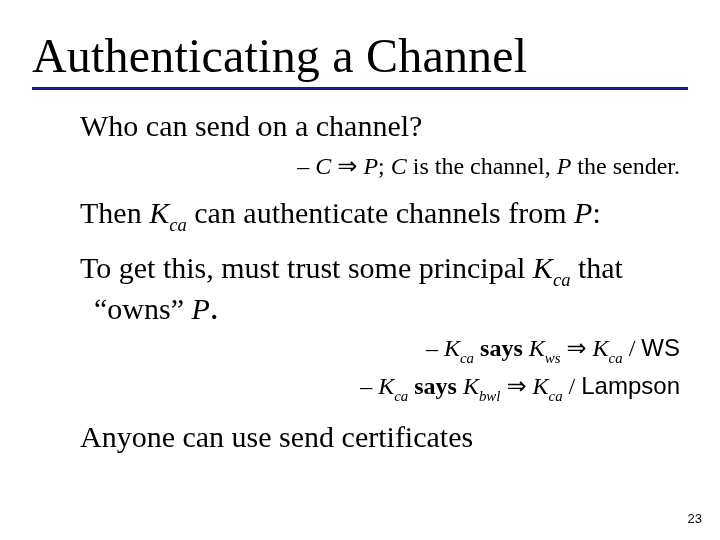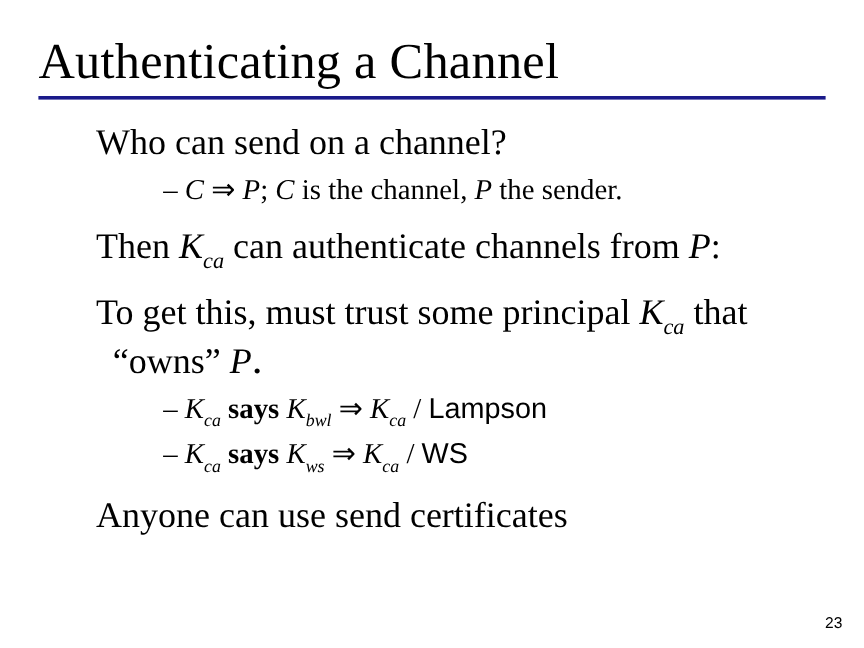--- a/index.html
+++ b/index.html
@@ -13,21 +13,21 @@
     overflow: hidden;
   }
   .slide {
     position: relative;
     width: 720px;
     height: 540px;
     box-sizing: border-box;
     padding: 24px 32px 20px 32px;
   }
   .title {
-    font-size: 42px;
+    font-size: 48px;
     font-weight: 400;
     margin: 4px 0 2px 0;
     letter-spacing: 0.2px;
   }
   .rule {
     border: none;
     border-top: 3px solid #1a1a8a;
     margin: 4px 0 18px 0;
   }
   .body {
@@ -40,20 +40,21 @@
     margin: 14px 0 6px 0;
     text-indent: -14px;
     padding-left: 14px;
     font-family: Liberation Serif, serif;
   }
   .sub {
     font-size: 24px;
     line-height: 1.28;
     margin: 4px 0 12px 0;
     padding-left: 56px;
+    text-align: right;
   }
   .sub-group .sub { margin-bottom: 4px; }
   .big-period {
     font-size: 36px;
     line-height: 0;
   }
   .it { font-style: italic; }
   .subsc {
     font-style: italic;
     font-size: 0.62em;
@@ -97,25 +98,25 @@
     <div class="p1">
       <span>Then </span><span class="it">K</span><span class="subsc">ca</span><span> can authenticate channels from </span><span class="it">P</span><span>:</span>
     </div>
 
     <div class="p1">
       <span>To get this, must trust some principal </span><span class="it">K</span><span class="subsc">ca</span><span> that “owns” </span><span class="it">P</span><span class="big-period">.</span>
     </div>
 
     <div class="sub-group">
       <div class="sub">
-        <span>– </span><span class="it">K</span><span class="subsc">ca</span><b>  says </b><span class="it">K</span><span class="subsc">bwl</span><span class="arrow"> ⇒ </span><span class="it">K</span><span class="subsc">ca</span><span> / </span><span class="sans">Lampson</span>
+        <span>– </span><span class="it">K</span><span class="subsc">ca</span><b>  says </b><span class="it">K</span><span class="subsc">ws</span><span class="arrow">  ⇒ </span><span class="it">K</span><span class="subsc">ca</span><span> / </span><span class="sans">WS</span>
       </div>
 
       <div class="sub">
-        <span>– </span><span class="it">K</span><span class="subsc">ca</span><b>  says </b><span class="it">K</span><span class="subsc">ws</span><span class="arrow">  ⇒ </span><span class="it">K</span><span class="subsc">ca</span><span> / </span><span class="sans">WS</span>
+        <span>– </span><span class="it">K</span><span class="subsc">ca</span><b>  says </b><span class="it">K</span><span class="subsc">bwl</span><span class="arrow"> ⇒ </span><span class="it">K</span><span class="subsc">ca</span><span> / </span><span class="sans">Lampson</span>
       </div>
     </div>
 
     <div class="p1">Anyone can use send certificates</div>
 
   </div>
 
   <div class="pagenum">23</div>
 </div>
 

